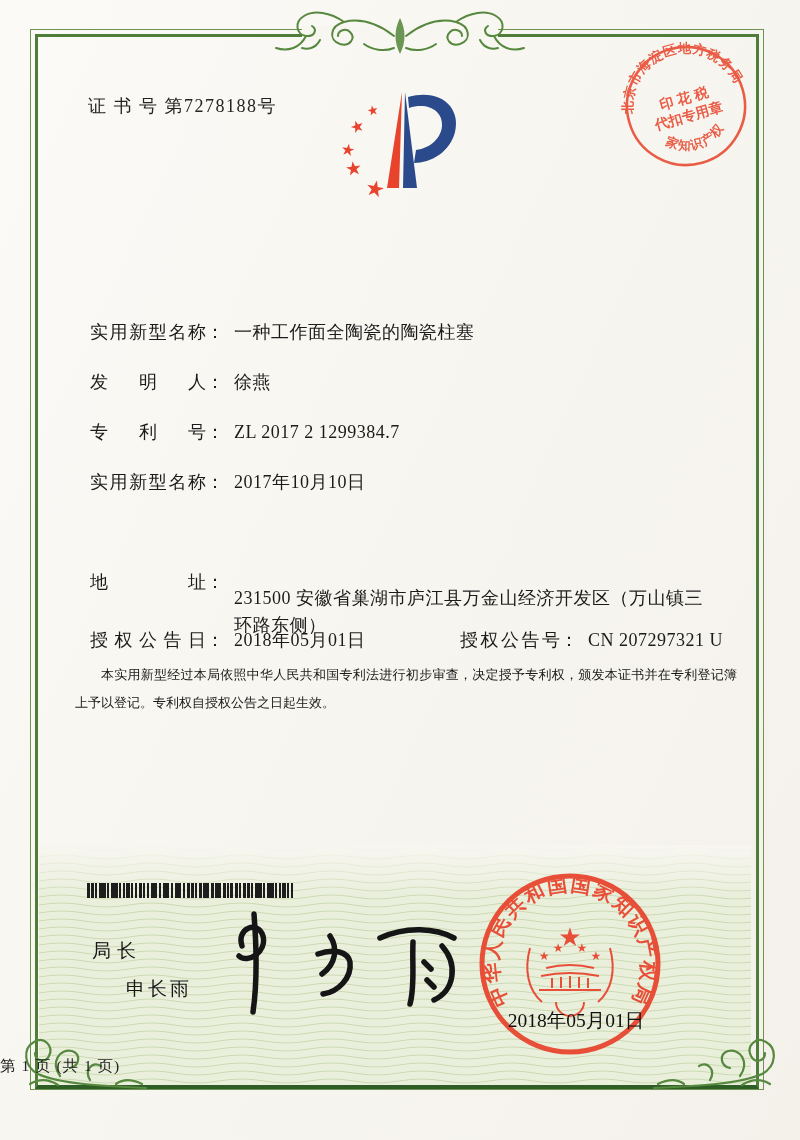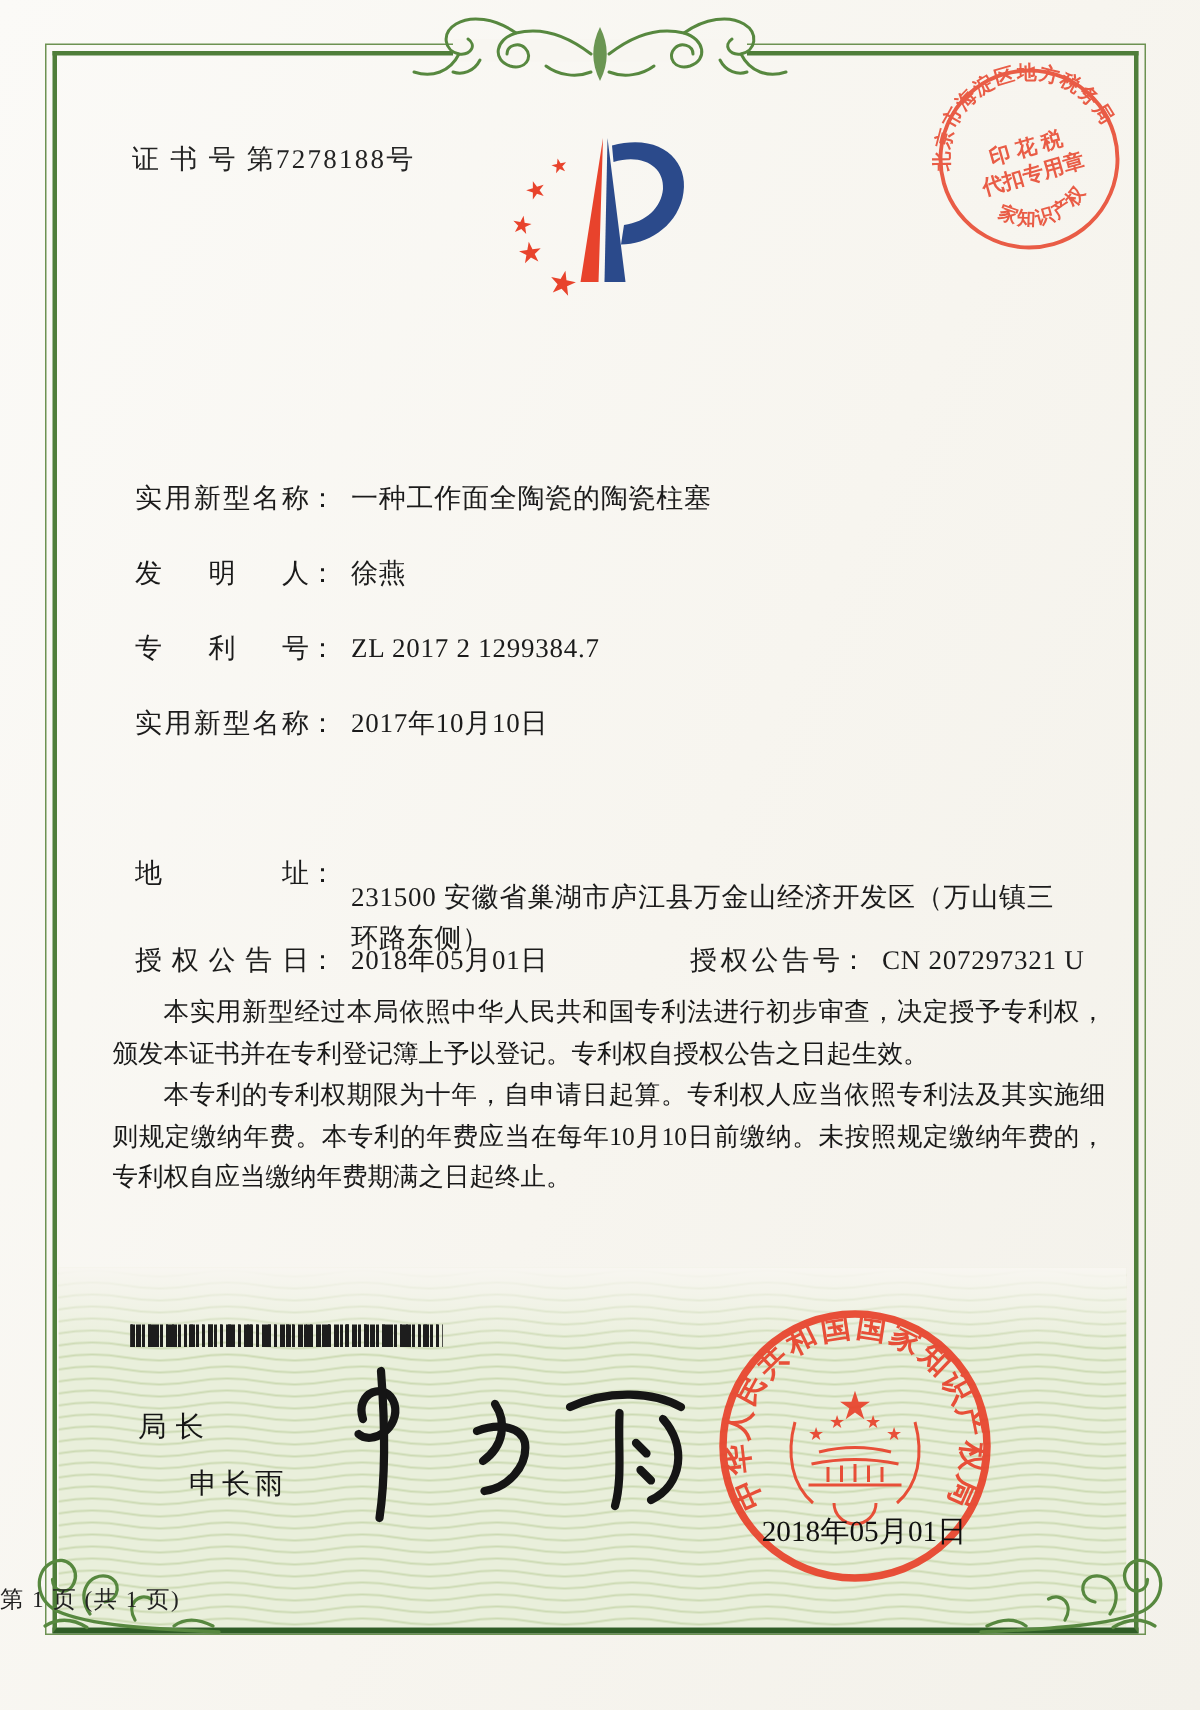--- a/index.html
+++ b/index.html
@@ -26,21 +26,21 @@
   
   .row{position:absolute;left:90px;font-size:18px;white-space:nowrap;color:#1b1b1b;}
   .row .lbl{display:inline-block;width:116px;text-align:justify;text-align-last:justify;
             text-justify:inter-character;}
   .row .val{margin-left:10px;letter-spacing:.5px;}
   .r1{top:320px}.r2{top:370px}.r3{top:420px}.r4{top:470px}.r5{top:520px}.r6{top:570px}.r7{top:628px}
   .r6 .val{display:inline-block;width:484px;white-space:normal;vertical-align:top;line-height:27px;margin-top:15px;}
   .grant2{position:absolute;left:370px;top:0;white-space:nowrap;}
   .grant2 .lbl{width:100px;}
   
-  .body-text{position:absolute;left:75px;top:661px;width:662px;font-size:17px;
+  .body-text{position:absolute;left:75px;top:661px;width:662px;font-size:13px;
              line-height:27.6px;text-align:justify;color:#191919;font-family:Liberation Serif, serif;}
   .body-text p{margin:0;text-indent:2em;}
   
   .barcode{position:absolute;left:87px;top:883px;width:208px;height:15px;
      background-image:
        repeating-linear-gradient(90deg,#1d1d1d 0 2px,transparent 2px 4px),
        repeating-linear-gradient(90deg,#1d1d1d 0 1px,transparent 1px 6px),
        repeating-linear-gradient(90deg,#1d1d1d 0 3px,transparent 3px 13px);}
   .signer-title{position:absolute;left:92px;top:938px;font-size:19px;letter-spacing:6px;
                 font-family:Liberation Serif, serif;color:#161616;}
@@ -157,21 +157,20 @@
   </div>
   <div class="row r7">
     <span class="lbl">授权公告日</span><span>：</span><span class="val">2018年05月01日</span>
     <span class="grant2">
       <span class="lbl">授权公告号</span><span>：</span><span class="val">CN 207297321 U</span>
     </span>
   </div>
 
   <div class="body-text">
     <p>本实用新型经过本局依照中华人民共和国专利法进行初步审查，决定授予专利权，颁发本证书并在专利登记簿上予以登记。专利权自授权公告之日起生效。</p>
-    <p>本专利的专利权期限为十年，自申请日起算。专利权人应当依照专利法及其实施细则规定缴纳年费。本专利的年费应当在每年10月10日前缴纳。未按照规定缴纳年费的，专利权自应当缴纳年费期满之日起终止。</p>
   </div>
 
   <div class="barcode"></div>
 
   <div class="signer-title">局长</div>
   <div class="signer-name">申长雨</div>
 
   <svg class="signature-svg" width="264" height="112" viewBox="0 0 264 112">
     <g fill="none" stroke="#151515" stroke-width="5.5" stroke-linecap="round" stroke-linejoin="round">
       <path d="M 34 40 C 28 22 50 14 55 30 C 59 46 40 58 31 50"></path>

